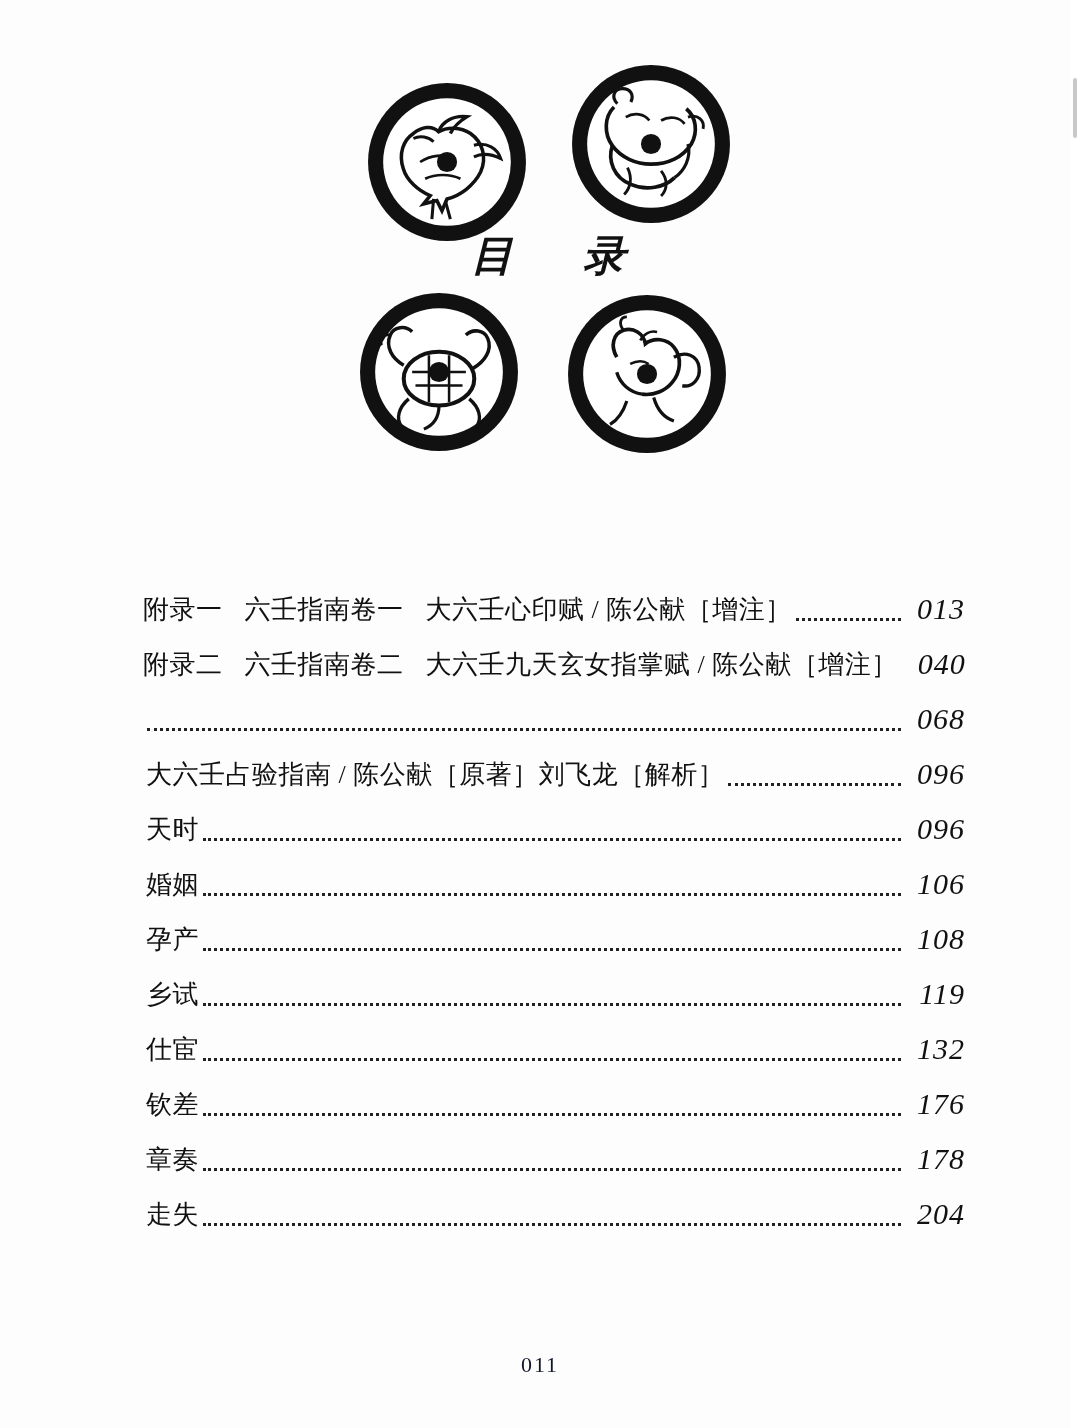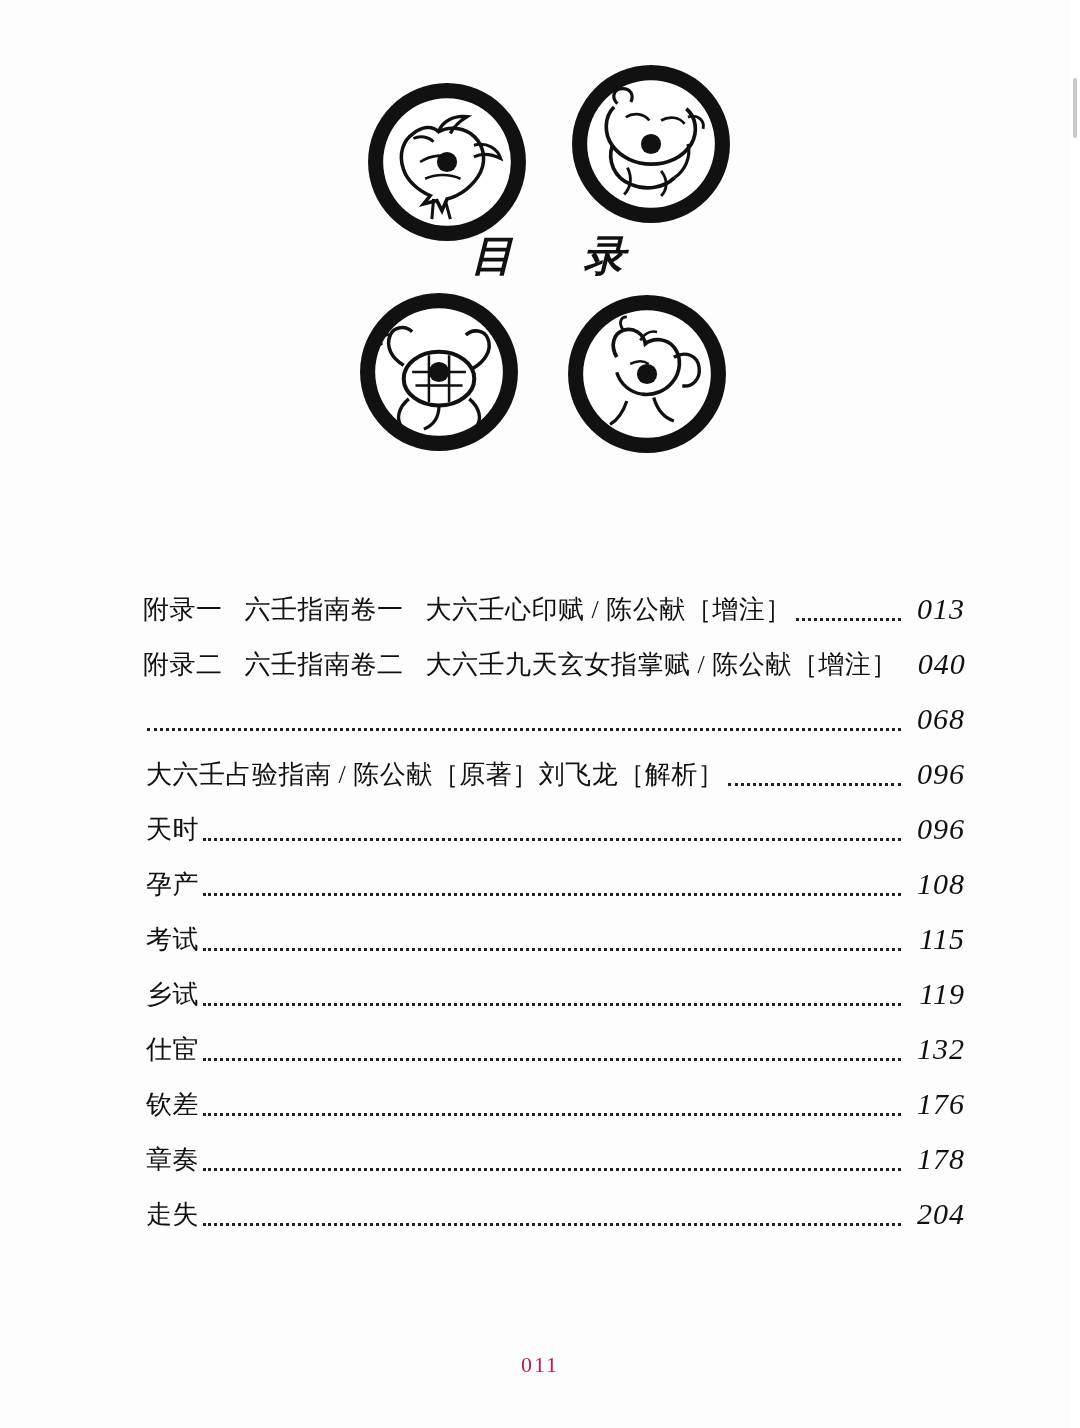--- a/index.html
+++ b/index.html
@@ -121,21 +121,21 @@
   }
 
   .folio {
     position: absolute;
     left: 0;
     right: 0;
     top: 1352px;
     text-align: center;
     font-size: 22px;
     letter-spacing: 2px;
-    color: #be185d;
+    color: #0f172a;
   }
 </style>
 </head>
 <body>
 
 <div class="page">
 
   <div class="emblem-block">
 
     <svg class="medallion m-tl" viewBox="0 0 100 100">
@@ -218,28 +218,28 @@
         <span class="toc-label"><span class="seg">大六壬占验指南 / 陈公献［原著］刘飞龙［解析］</span></span>
         <span class="toc-leader"></span>
         <span class="toc-page">096</span>
       </div>
       <div class="toc-row indent-sub">
         <span class="toc-label"><span class="seg">天时</span></span>
         <span class="toc-leader"></span>
         <span class="toc-page">096</span>
       </div>
       <div class="toc-row indent-sub">
+        <span class="toc-label"><span class="seg">婚姻</span></span>
+        <span class="toc-leader"></span>
+        <span class="toc-page">106</span>
+      </div>
+      <div class="toc-row indent-sub">
         <span class="toc-label"><span class="seg">孕产</span></span>
         <span class="toc-leader"></span>
         <span class="toc-page">108</span>
-      </div>
-      <div class="toc-row indent-sub">
-        <span class="toc-label"><span class="seg">考试</span></span>
-        <span class="toc-leader"></span>
-        <span class="toc-page">115</span>
       </div>
       <div class="toc-row indent-sub">
         <span class="toc-label"><span class="seg">乡试</span></span>
         <span class="toc-leader"></span>
         <span class="toc-page">119</span>
       </div>
       <div class="toc-row indent-sub">
         <span class="toc-label"><span class="seg">仕宦</span></span>
         <span class="toc-leader"></span>
         <span class="toc-page">132</span>

